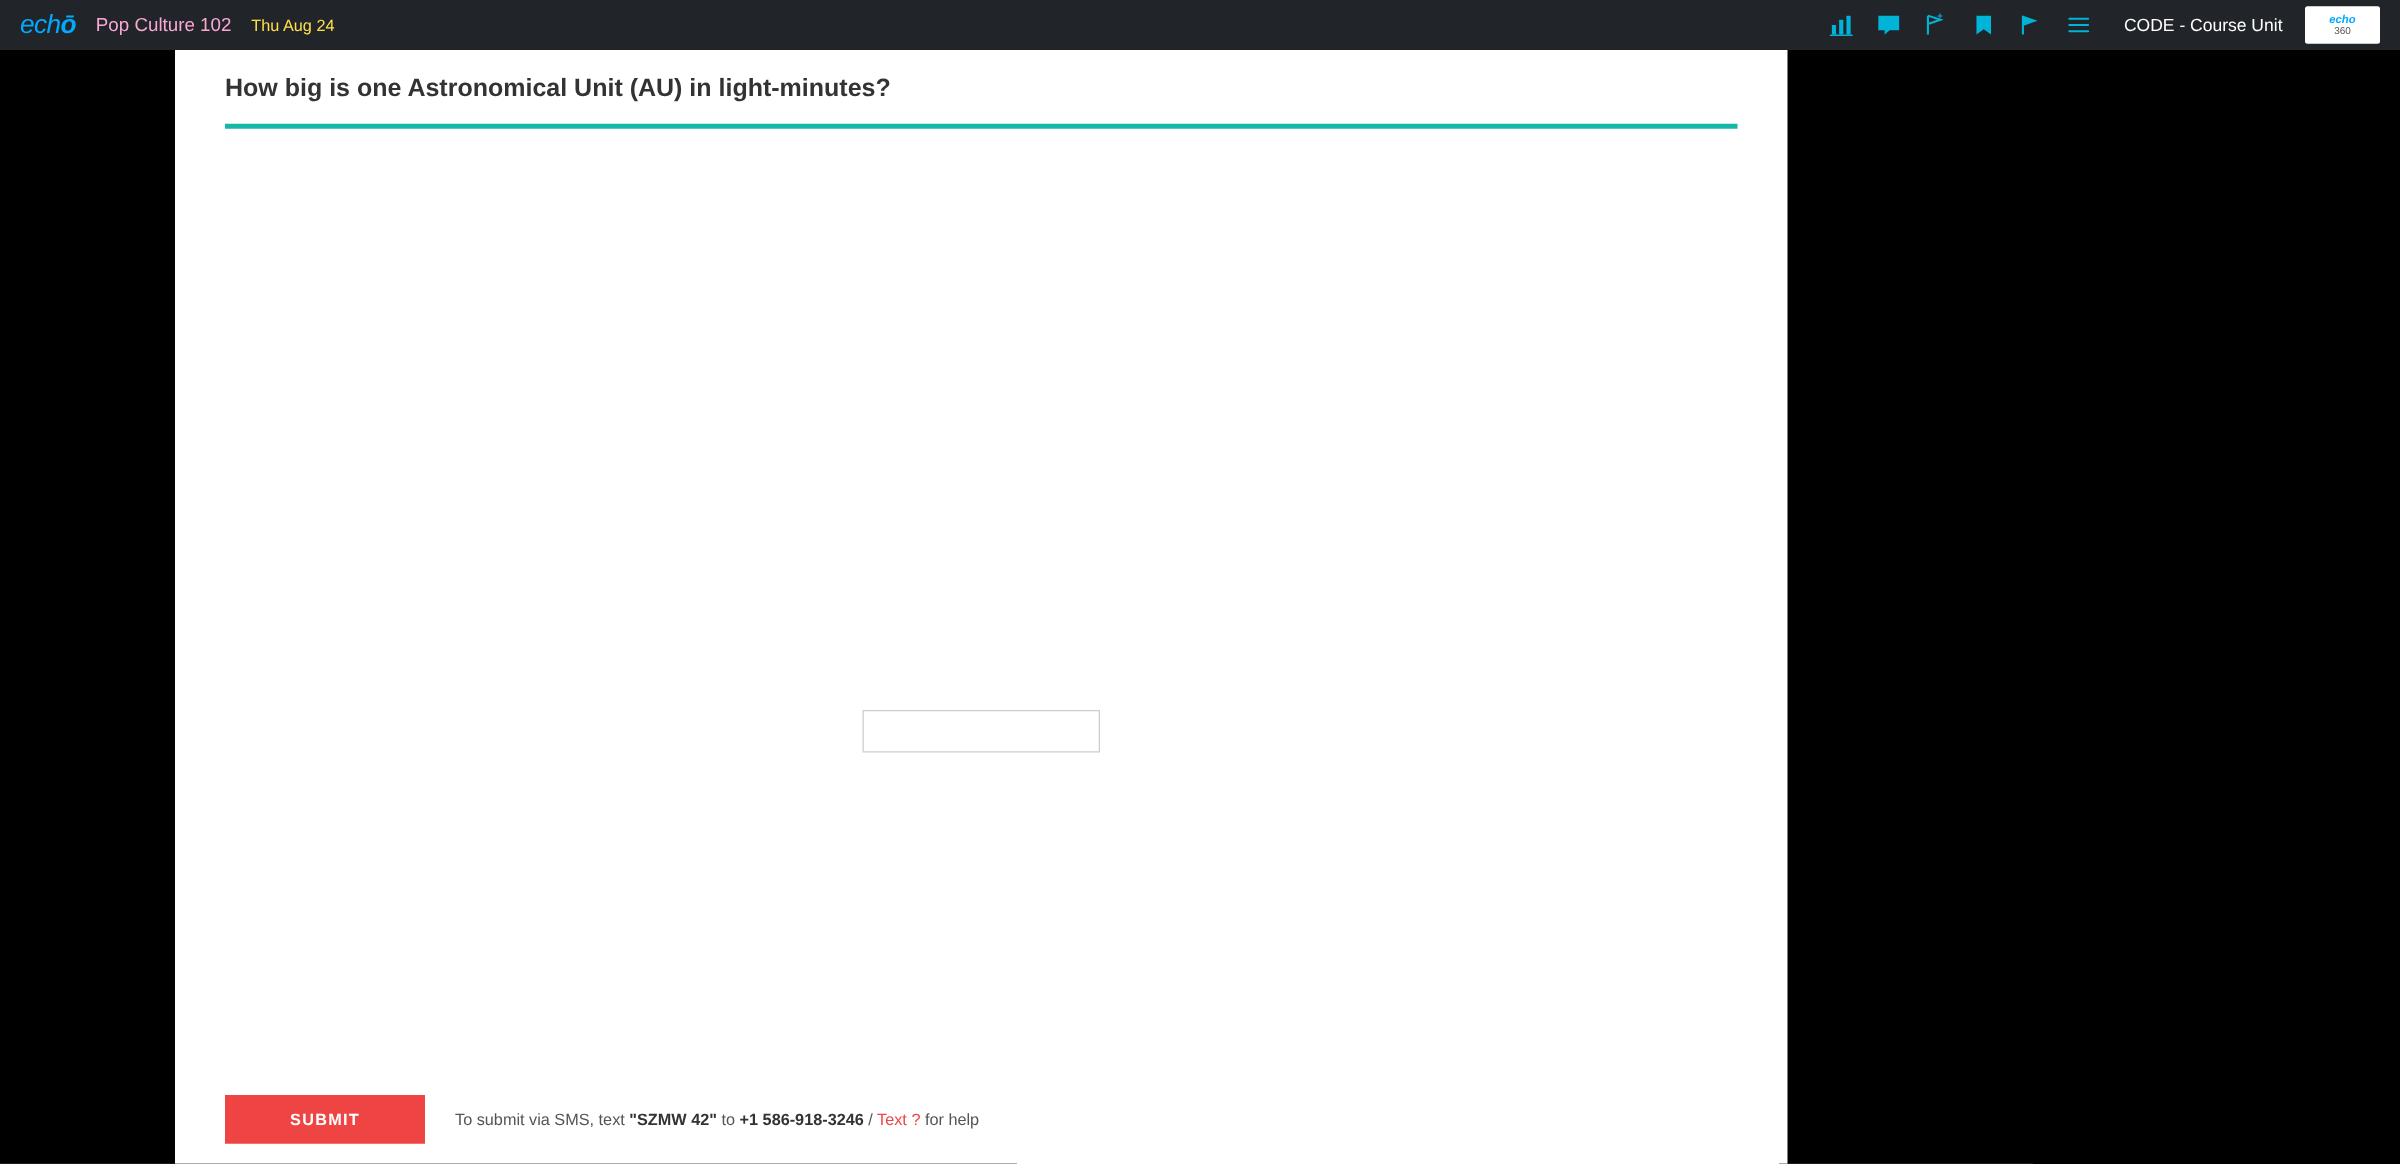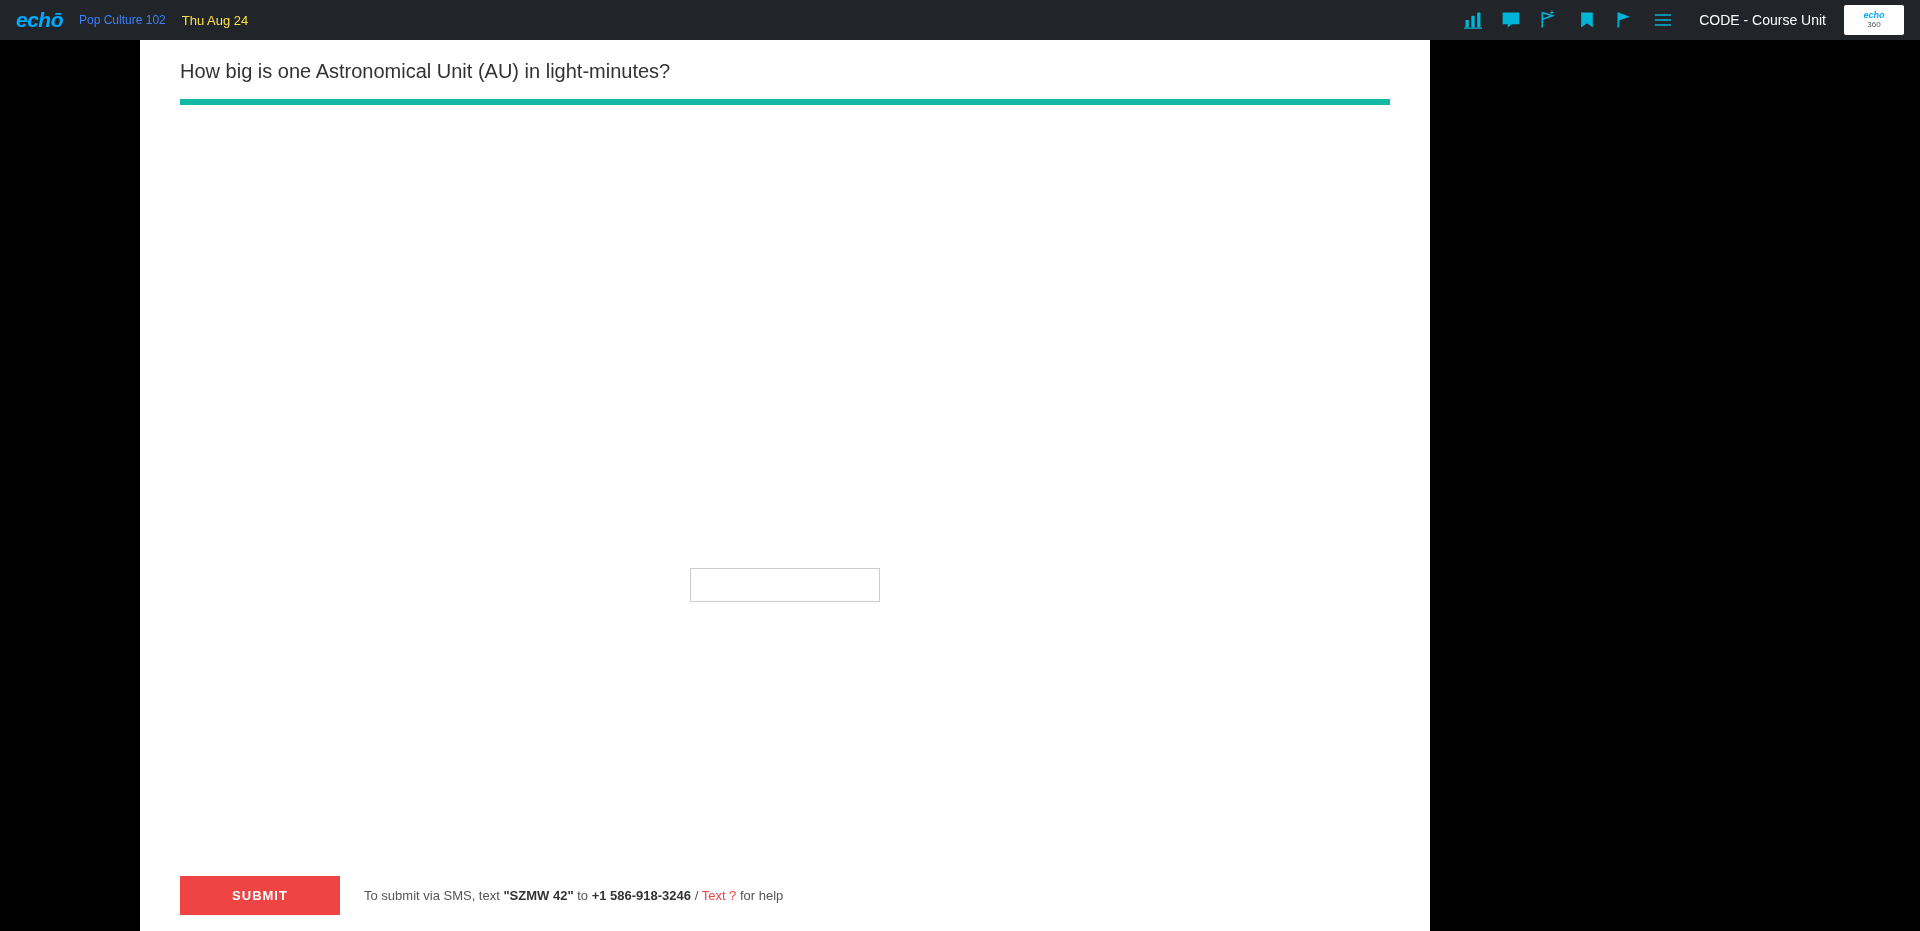--- a/index.html
+++ b/index.html
@@ -40,22 +40,22 @@
       background: #212529;
     }
 
     .navbar-left {
       display: flex;
       align-items: center;
       gap: 16px;
     }
 
     .navbar-course {
-      color: #3b82f6;
-      font-size: 12px;
+      color: #f9a8d4;
+      font-size: 15px;
     }
 
     .navbar-date {
       color: #fde047;
       font-size: 13px;
     }
 
     .navbar-right {
       margin-left: auto;
       display: flex;
@@ -115,23 +115,23 @@
 
     
     .question-area {
       padding: 20px 40px 0 40px;
       flex: 1;
     }
 
     .question-title {
       font-size: 20px;
       color: #333;
-      font-weight: normal;
+      font-weight: bold;
       padding-bottom: 16px;
-      border-bottom: 6px solid #14b8a6;
+      border-bottom: 4px solid #14b8a6;
       margin-bottom: 20px;
     }
 
     
     .answer-area {
       display: flex;
       justify-content: center;
       align-items: center;
       flex: 1;
       padding-bottom: 100px;
@@ -205,21 +205,21 @@
       height: 30px;
     }
   </style>
 </head>
 <body>
 
 <nav class="navbar">
   <div class="navbar-left">
 
     <div class="echo-text">
-      <span style="color:#00aaff; font-style:italic; font-weight:700; font-size:21px;">ech</span><span style="color:#00aaff; font-style:italic; font-weight:900; font-size:21px;">ō</span>
+      <span style="color:#00aaff; font-style:italic; font-weight:400; font-size:21px;">ech</span><span style="color:#00aaff; font-style:italic; font-weight:900; font-size:21px;">ō</span>
     </div>
 
     <span class="navbar-course">Pop Culture 102</span>
     <span class="navbar-date">Thu Aug 24</span>
   </div>
 
   <div class="navbar-right">
 
     <div class="nav-icon" title="Poll">
       <svg viewBox="0 0 24 24" xmlns="http://www.w3.org/2000/svg">

